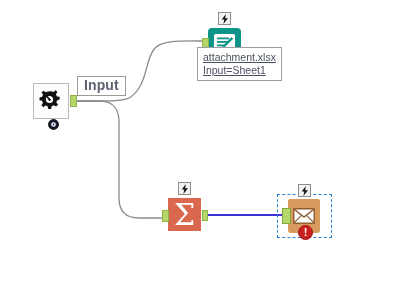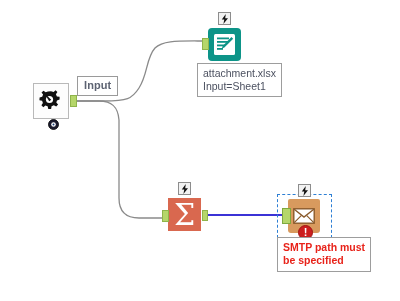--- a/index.html
+++ b/index.html
@@ -52,21 +52,21 @@
   }
 
   
   .input-chip {
     position: absolute;
     left: 77px;
     top: 76px;
     border: 1px solid #9a9a9a;
     background: #ffffff;
     color: #5d6372;
-    font-size: 11px;
+    font-size: 14px;
     line-height: 13px;
     padding: 2px 6px 3px 6px;
     font-weight: bold;
     letter-spacing: .1px;
   }
 
   
   .plug {
     position: absolute;
     width: 7px;
@@ -123,21 +123,22 @@
     border: 1px solid #9d9d9d;
     background: #ffffff;
     color: #4c5160;
     font-size: 10.5px;
     line-height: 12.5px;
     padding: 3px 5px 4px 5px;
     white-space: nowrap;
   }
   .annotation.attach {
     left: 197px;
-    top: 63px;
+    top: 47px;
+    text-decoration: underline;
   }
 
   
   .sigma-node {
     left: 168px;
     top: 198px;
   }
   .sigma-shape {
     width: 33px;
     height: 33px;
@@ -294,18 +295,14 @@
         <path d="M1.2 1.3 L11 9.0 L20.8 1.3" fill="none" stroke="#8a5a2b" stroke-width="1.4"></path>
         <path d="M1.2 14.7 L8.2 7.6 M20.8 14.7 L13.8 7.6" fill="none" stroke="#8a5a2b" stroke-width="1.2"></path>
       </svg>
     </div>
     <div class="error-dot">
       <span>!</span>
     </div>
   </div>
   <div class="plug bracket" style="left:282px; top:208px;"></div>
 
-  <div class="error-msg">
-    <div>SMTP path must</div>
-    <div>be specified</div>
-  </div>
 
 </div>
 
 </body></html>

